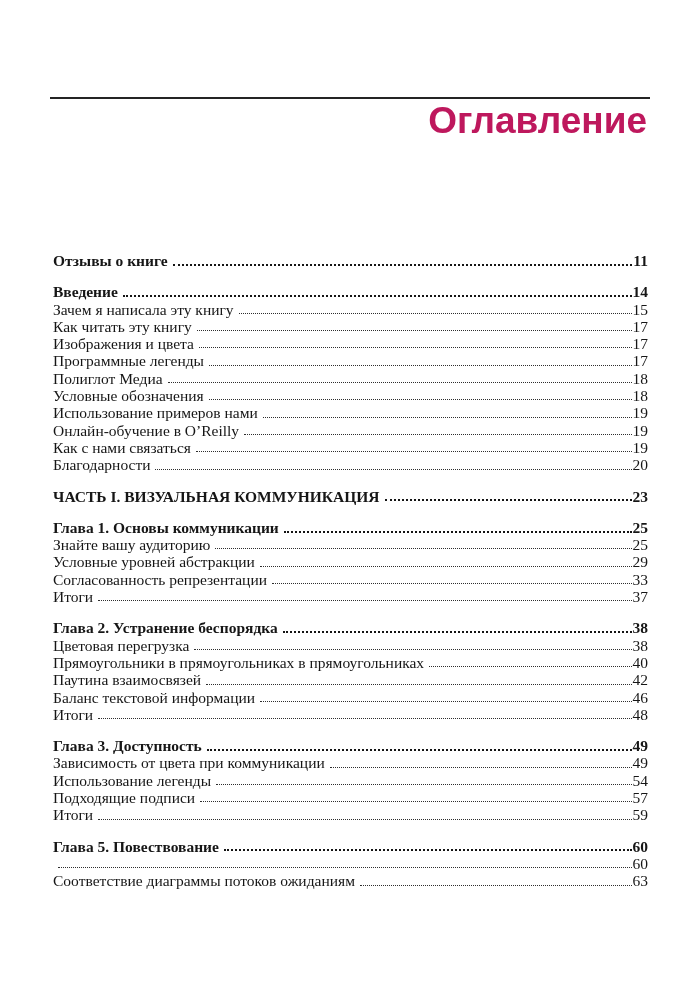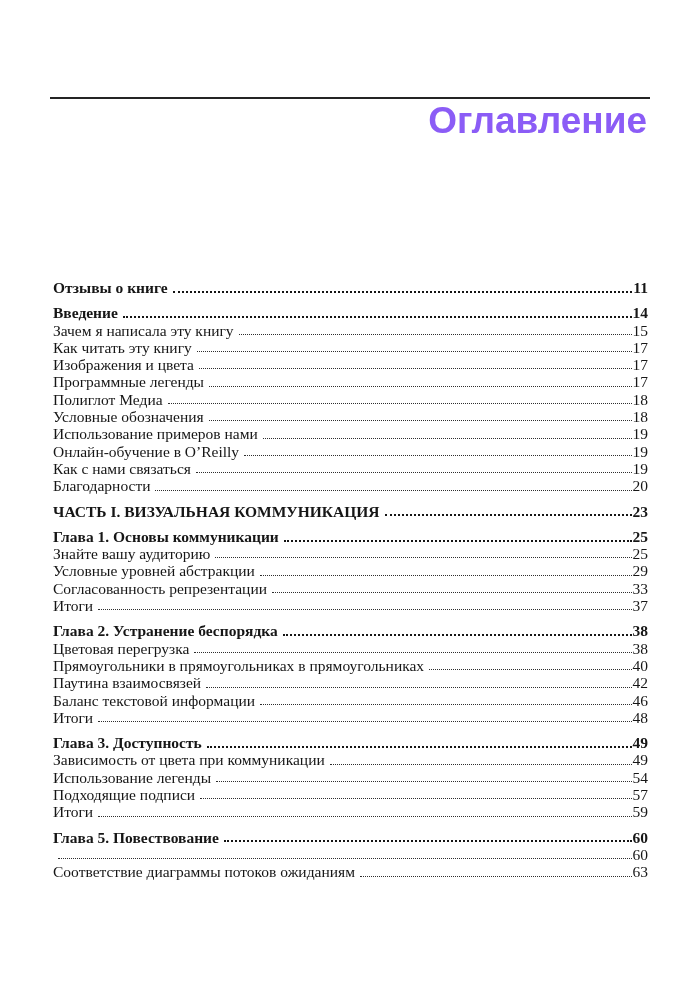--- a/index.html
+++ b/index.html
@@ -27,41 +27,40 @@
   .page-title {
     position: absolute;
     top: 101px;
     right: 53px;
     margin: 0;
     font-family: "Liberation Sans", sans-serif;
     font-weight: 700;
     font-size: 37px;
     line-height: 40px;
     letter-spacing: 0px;
-    color: #8b5cf6;
+    color: #be185d;
   }
   .toc {
     position: absolute;
     left: 53px;
     top: 252px;
     width: 595px;
   }
   .row {
     display: flex;
     align-items: baseline;
     font-size: 15.5px;
     line-height: 17.3px;
     white-space: nowrap;
   }
   .row.bold {
     font-weight: 700;
-    margin-top: 27px;
   }
   .row.gap {
-    margin-top: 8px;
+    margin-top: 14px;
   }
   .label {
     white-space: nowrap;
   }
   .dots {
     flex: 1 1 auto;
     min-width: 12px;
     align-self: flex-end;
     margin: 0 1px 4px 5px;
     border-bottom: 1.7px dotted #2e2e2e;

